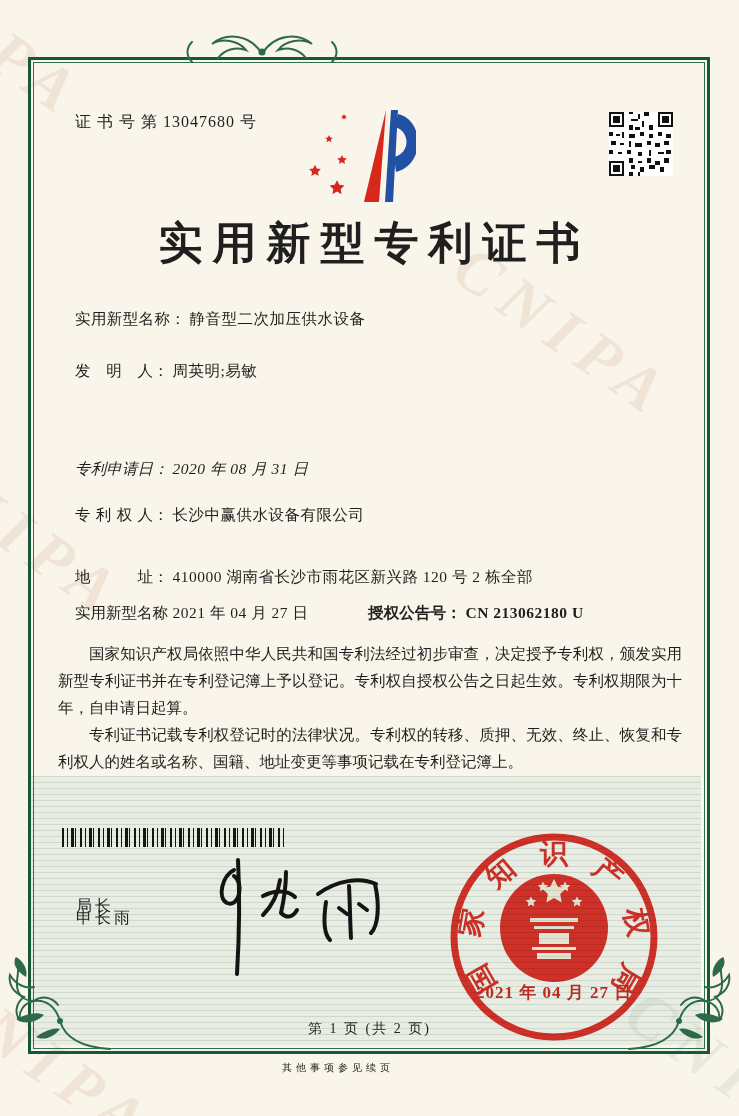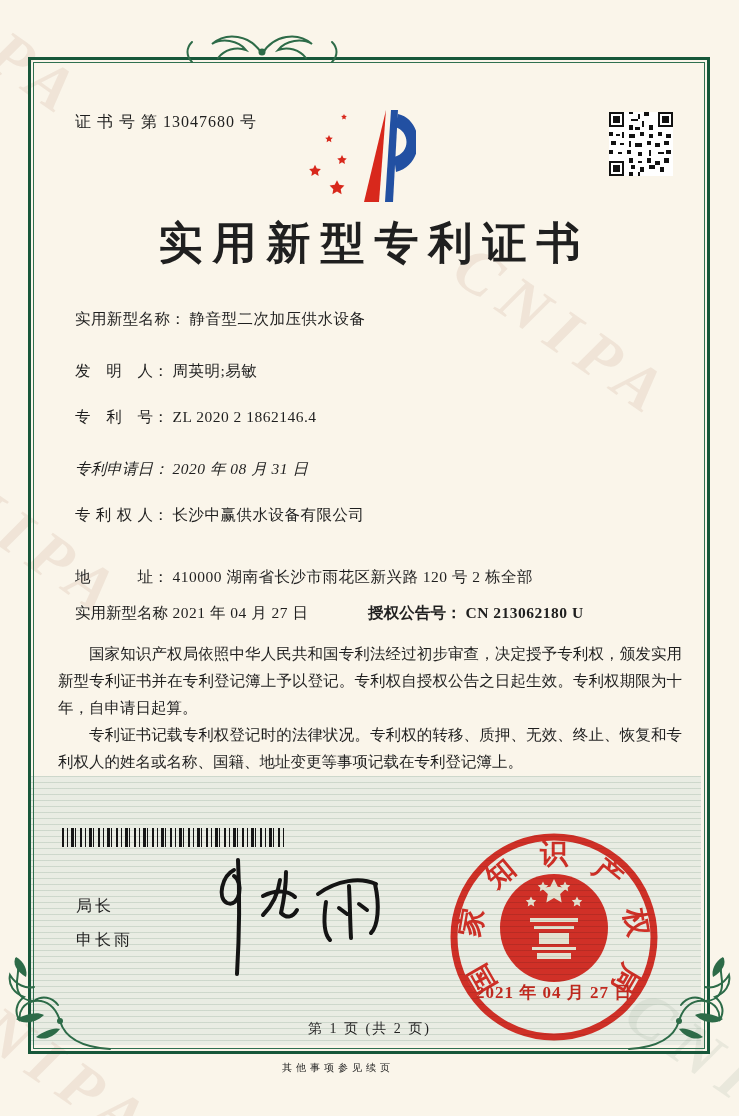--- a/index.html
+++ b/index.html
@@ -50,21 +50,21 @@
   
   .barcode{
     position:absolute;left:62px;top:828px;width:224px;height:19px;z-index:4;
     background-image:repeating-linear-gradient(90deg,
       #151515 0 2px,rgba(0,0,0,0) 2px 5px,
       #151515 5px 6px,rgba(0,0,0,0) 6px 9px,
       #151515 9px 12px,rgba(0,0,0,0) 12px 13px,
       #151515 13px 14px,rgba(0,0,0,0) 14px 18px);
   }
   .sig-title{position:absolute;left:76px;top:896px;font-size:16px;letter-spacing:3px;z-index:4;}
-  .sig-name{position:absolute;left:76px;top:930px;font-size:16px;letter-spacing:3px;z-index:4;}
+  .sig-name{position:absolute;left:76px;top:908px;font-size:16px;letter-spacing:3px;z-index:4;}
   .signature{position:absolute;left:192px;top:850px;width:205px;height:130px;z-index:5;}
   .seal{position:absolute;left:447px;top:830px;width:214px;height:214px;z-index:6;mix-blend-mode:multiply;opacity:0.93;}
   .seal text{font-family:"Liberation Serif","DejaVu Serif",serif;font-weight:bold;}
   .pageno{position:absolute;left:0;top:1020px;width:739px;text-align:center;font-size:14px;letter-spacing:2px;z-index:4;}
   .footer{position:absolute;left:282px;top:1061px;font-size:10px;letter-spacing:4px;z-index:4;}
 </style>
 </head>
 <body>
 
 <div id="page">
@@ -154,23 +154,20 @@
     </g>
   </svg>
 
   <div class="title">实用新型专利证书</div>
 
   <div class="frow r1">
     <span class="lbl w6">实用新型名称</span><span class="colon">：</span><span class="val">静音型二次加压供水设备</span>
   </div>
   <div class="frow r2">
     <span class="lbl">发明人</span><span class="colon">：</span><span class="val">周英明;易敏</span>
-  </div>
-  <div class="frow r3">
-    <span class="lbl">专利号</span><span class="colon">：</span><span class="val">ZL 2020 2 1862146.4</span>
   </div>
   <div class="frow r4">
     <span class="lbl">专利申请日</span><span class="colon">：</span><span class="val">2020 年 08 月 31 日</span>
   </div>
   <div class="frow r5">
     <span class="lbl">专利权人</span><span class="colon">：</span><span class="val">长沙中赢供水设备有限公司</span>
   </div>
   <div class="frow r6">
     <span class="lbl">地址</span><span class="colon">：</span><span class="val">410000 湖南省长沙市雨花区新兴路 120 号 2 栋全部</span>
   </div>

